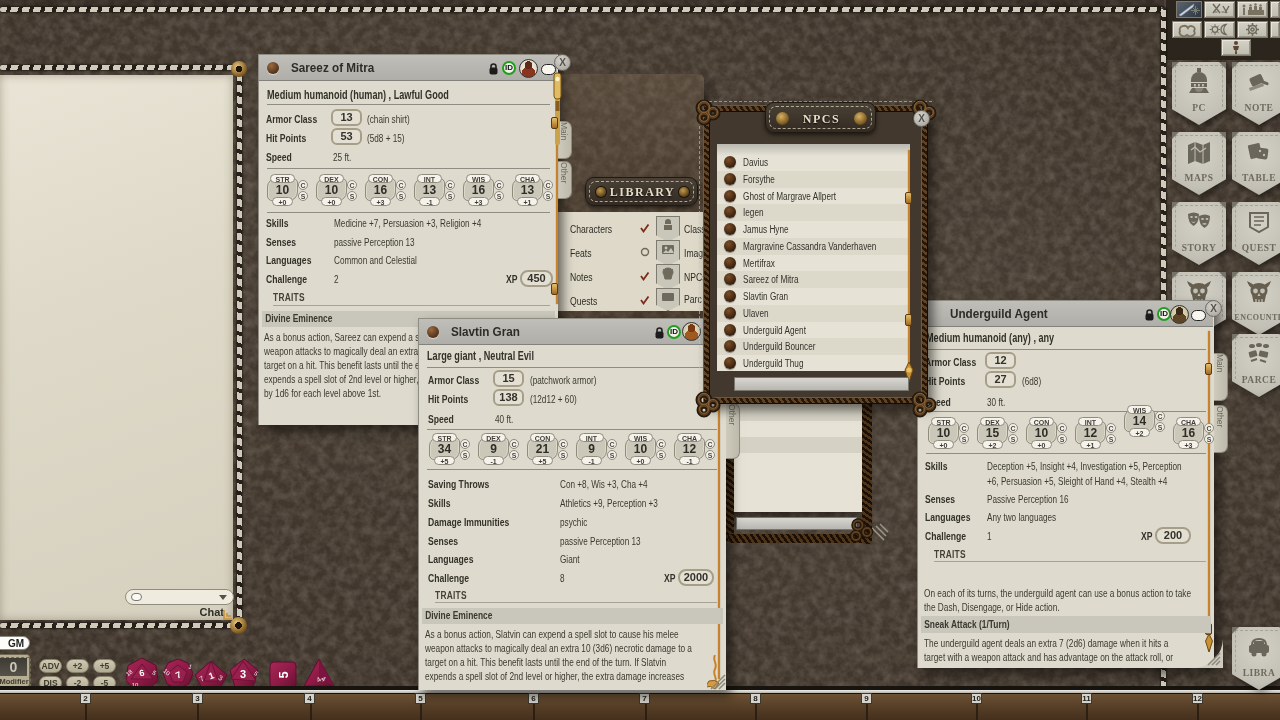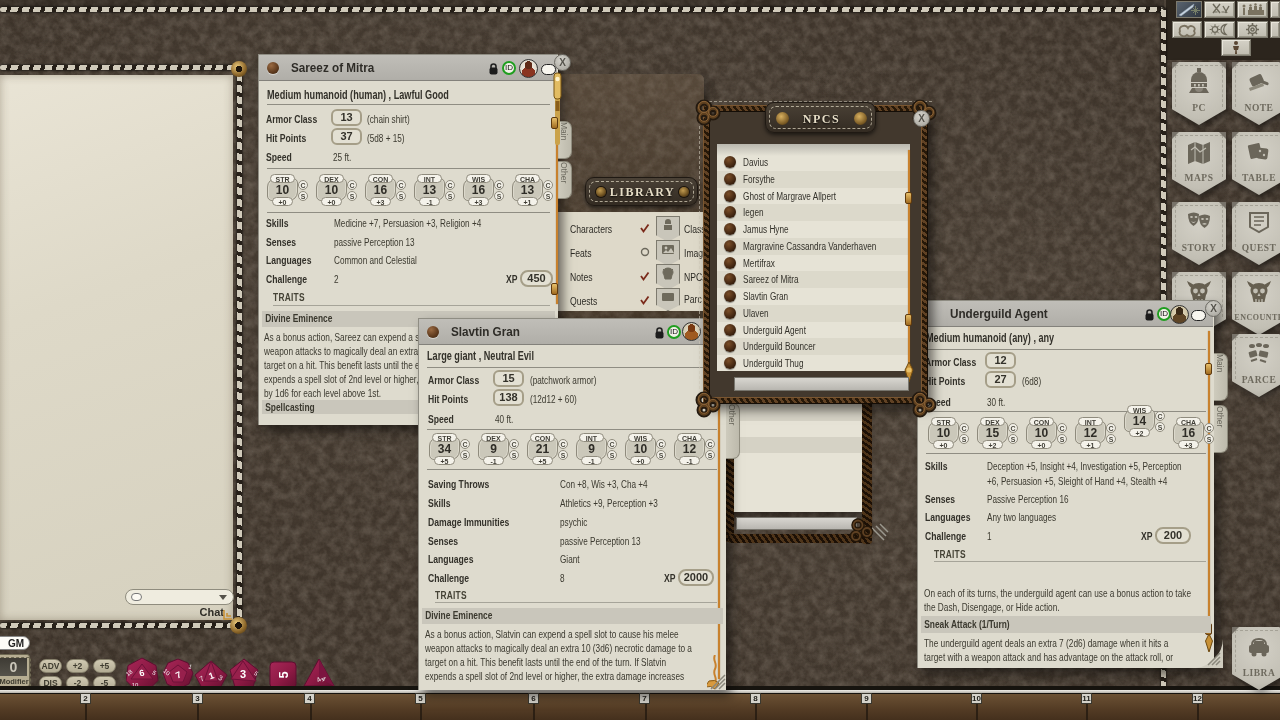--- a/index.html
+++ b/index.html
@@ -38,21 +38,21 @@
  border:1px solid #8f8b7d;border-radius:9px 5px 9px 5px;box-shadow:inset 0 0 0 1px #dcd9cc}
 .aval{position:absolute;left:0;top:9px;width:31px;text-align:center;font-weight:bold;font-size:12px;color:#2f2d27}
 .apill{position:absolute;background:#f4f2ea;border:1px solid #8f8b7d;border-radius:8px;
  font-size:7px;font-weight:bold;text-align:center;color:#3f3d35}
 .apt{left:3px;top:0;width:25px;height:9px;line-height:9px}
 .apb{left:5px;top:23px;width:21px;height:9px;line-height:9px}
 .cs{position:absolute;left:31px;width:10px;height:10px;background:#f1efe7;border:1px solid #8f8b7d;
  border-radius:50%;font-size:7px;font-weight:bold;line-height:10px;text-align:center;color:#4a483e}
 .csc{top:6px}.css{top:17px}
 .iid{width:14px;height:14px;border-radius:50%;border:2px solid #1f9e1f;background:#f2f0e8;
- font-size:8px;font-weight:normal;color:#111;text-align:center;line-height:10px}
+ font-size:8px;font-weight:bold;color:#111;text-align:center;line-height:10px}
 .iport{width:19px;height:19px;border-radius:50%;border:1px solid #333;background:radial-gradient(circle 4px at 50% 30%,#5e2a16 98%,transparent),radial-gradient(ellipse 7px 6px at 50% 78%,#8a3420 98%,transparent),radial-gradient(circle at 50% 40%,#f4f1e8,#ddd8ca 70%,#b8b2a2)}
 .ibub{width:15px;height:11px;background:#f8f6ef;border:1.5px solid #222;border-radius:7px}
 .ix{width:17px;height:17px;border-radius:50%;background:radial-gradient(circle at 40% 35%,#d6d4cd,#a09e96);
  border:1px solid #6e6c65;color:#55534c;font-size:10px;font-weight:bold;text-align:center;line-height:16px}
 
 .tab{position:absolute;width:15px;background:linear-gradient(90deg,#cfccbe,#bdbaac);
  border:1px solid #8f8c7e;border-left:none;border-radius:0 7px 7px 0;
  color:#6b695e;font-size:8.5px;text-align:center}
 .tab span{writing-mode:vertical-rl;line-height:14px}
 .chain{position:absolute;width:2px;background:#c8812d;box-shadow:0 0 1px #7a4a12}
@@ -523,21 +523,21 @@
       <rect x="4.5" y="32" width="4" height="10" fill="#8a5e1a"></rect>
     </svg>
   <div class="knob" style="left:292px;top:62px"></div>
   <div class="knob" style="left:292px;top:228px"></div>
   <div class="lbl" style="left:8px;top:33px;font-size:12px;transform:scaleX(.76);transform-origin:0 0">Medium humanoid (human) , Lawful Good</div>
   <div class="rule" style="left:8px;top:49px;width:283px"></div>
   <div class="lbl" style="left:7px;top:58px">Armor Class</div>
   <div class="box" style="left:72px;top:54px">13</div>
   <div class="val" style="left:108px;top:58px">(chain shirt)</div>
   <div class="lbl" style="left:7px;top:77px">Hit Points</div>
-  <div class="box" style="left:72px;top:73px">37</div>
+  <div class="box" style="left:72px;top:73px">53</div>
   <div class="val" style="left:108px;top:77px">(5d8 + 15)</div>
   <div class="lbl" style="left:7px;top:96px">Speed</div>
   <div class="val" style="left:74px;top:96px">25 ft.</div>
   <div class="rule" style="left:8px;top:113px;width:283px"></div>
   <div class="ab" style="left:8px;top:119px">
       <div class="abox"></div>
       <div class="aval">10</div>
       <div class="apill apt">STR</div>
       <div class="apill apb">+0</div>
       <div class="cs csc">C</div>
@@ -595,21 +595,20 @@
   <div class="lbl" style="left:247px;top:218px">XP</div>
   <div class="box" style="left:261px;top:215px;width:33px;height:17px;line-height:13px;border-radius:8px">450</div>
   <div class="traits" style="left:14px;top:237px">TRAITS</div>
   <div class="rule" style="left:14px;top:250px;width:277px;opacity:.7"></div>
   <div class="band" style="left:3px;top:256px;width:293px;height:16px"><span>Divine Eminence</span></div>
   <div class="para" style="left:5px;top:276px">As a bonus action, Sareez can expend a spell slot to cause his melee</div>
   <div class="para" style="left:5px;top:290px">weapon attacks to magically deal an extra 10 (3d6) radiant damage to a</div>
   <div class="para" style="left:5px;top:304px">target on a hit. This benefit lasts until the end of the turn. If Sareez</div>
   <div class="para" style="left:5px;top:318px">expends a spell slot of 2nd level or higher, the extra damage increases</div>
   <div class="para" style="left:5px;top:332px">by 1d6 for each level above 1st.</div>
-  <div class="band" style="left:3px;top:345px;width:293px;height:14px;line-height:14px"><span>Spellcasting</span></div>
 </div>
 
 <div class="abs" style="left:718px;top:390px;width:175px;height:165px">
   <div class="abs" style="left:2px;top:8px;width:144px;height:114px;background:#e6e3d6;box-shadow:3px 4px 8px rgba(10,8,5,.5)"></div>
   <div class="abs" style="left:2px;top:14px;width:144px;height:17px;background:#d5d2c5"></div>
   <div class="abs" style="left:2px;top:47px;width:144px;height:16px;background:#d5d2c5"></div>
   <div class="abs" style="left:18px;top:127px;width:121px;height:13px;background:linear-gradient(#d8d6d0,#b8b6b0);border:1px solid #77756d"></div>
   <div class="abs" style="left:144px;top:2px;width:10px;height:152px;background:repeating-linear-gradient(35deg,#4e3419 0 2.5px,#1c1006 2.5px 5px);border-radius:3px"></div>
   <div class="abs" style="left:6px;top:60px;width:10px;height:92px;background:repeating-linear-gradient(35deg,#4e3419 0 2.5px,#1c1006 2.5px 5px);border-radius:3px"></div>
   <div class="abs" style="left:10px;top:144px;width:142px;height:9px;background:repeating-linear-gradient(55deg,#4e3419 0 2.5px,#1c1006 2.5px 5px);border-radius:3px"></div>

